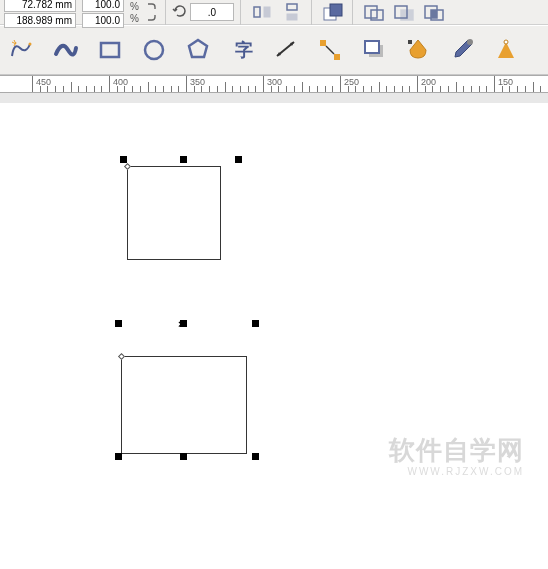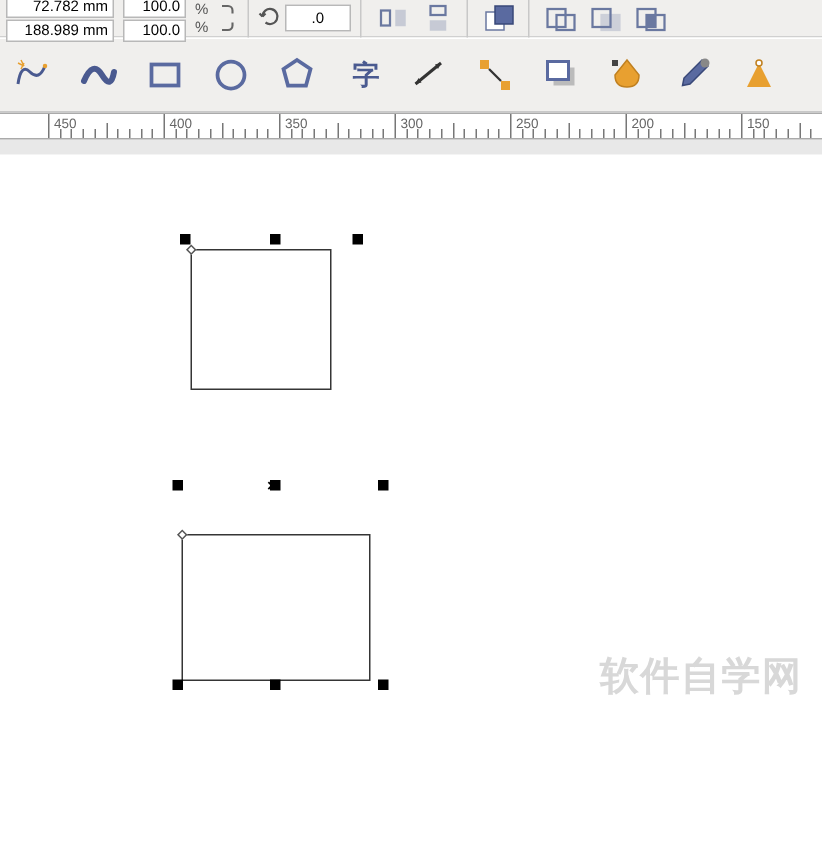--- a/index.html
+++ b/index.html
@@ -132,21 +132,21 @@
   .node-marker {
     position:absolute;
     width:5px; height:5px;
     border:1px solid #555;
     background:#fff;
     transform: rotate(45deg);
   }
 
   .watermark {
     position:absolute;
-    right: 13px; top: 330px;
+    right: 24px; top: 330px;
     text-align:right;
   }
   .wm-main {
     font-size: 26px;
     font-weight: bold;
     color: #d8d8d8;
     letter-spacing: 1px;
   }
   .wm-sub {
     font-size: 10px;
@@ -375,20 +375,21 @@
     <div class="tick minor" style="left: 524.8px;"></div>
     <div class="tick med" style="left: 532.5px;"></div>
     <div class="tick minor" style="left: 540.2px;"></div>
     <div class="tick minor" style="left: 547.9px;"></div>
   </div>
 
 <div class="canvas" id="canvas">
 
   <div class="watermark">
     <div class="wm-main">软件自学网</div>
+    <div class="wm-sub">WWW.RJZXW.COM</div>
   </div>
 <div class="shape" style="left: 127px; top: 63px; width: 94px; height: 94px;"></div>
     <div class="node-marker" style="left: 125px; top: 61px;"></div>
     <div class="shape" style="left: 121px; top: 253px; width: 126px; height: 98px;"></div>
     <div class="node-marker" style="left: 119px; top: 251px;"></div>
     <div class="handle" style="left: 120px; top: 53px;"></div>
     <div class="handle" style="left: 180px; top: 53px;"></div>
     <div class="handle" style="left: 235px; top: 53px;"></div>
     <div class="handle" style="left: 115px; top: 217px;"></div>
     <div class="handle" style="left: 180px; top: 217px;"></div>

